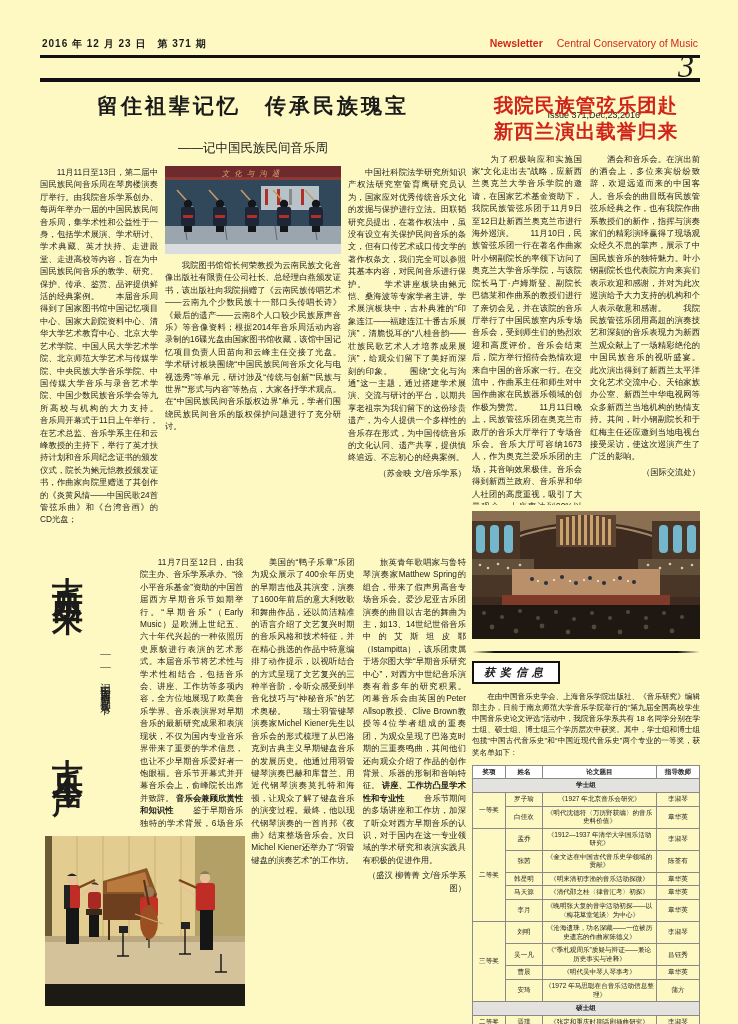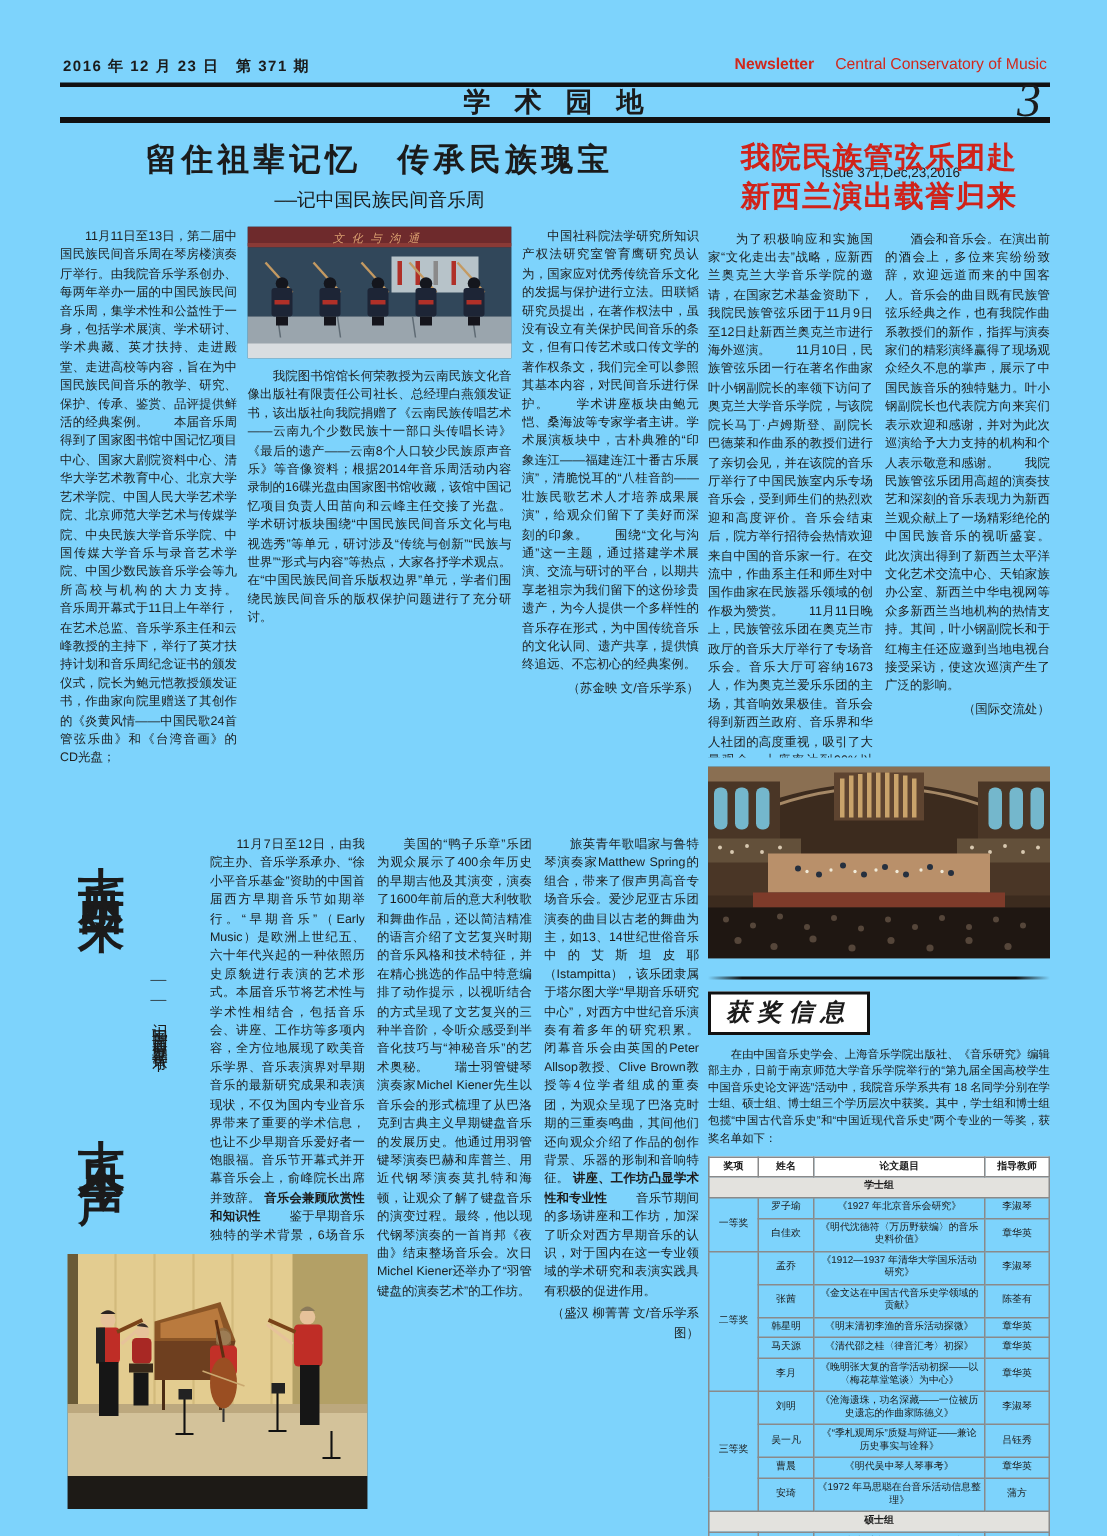--- a/index.html
+++ b/index.html
@@ -1,57 +1,57 @@
 <!DOCTYPE html>
 <html><head>
 <meta charset="utf-8">
 <style>
   html,body{margin:0;padding:0;background:#e8e6e1;}
-  .page{position:relative;width:738px;height:1024px;margin:0 auto;background:#7dd3fc;
+  .page{position:relative;width:738px;height:1024px;margin:0 auto;background:#fef9c3;
         font-family:"Liberation Sans","DejaVu Sans",sans-serif;color:#1b1b1b;overflow:hidden;}
   
   .date-line{position:absolute;left:42px;top:37px;font-size:10px;letter-spacing:1px;font-weight:bold;}
   .red-en{position:absolute;right:40px;top:37px;font-size:10.5px;color:#d0281c;}
   .red-en b{margin-right:14px;}
   .rule1{position:absolute;left:40px;right:38px;top:55px;height:3px;background:#111;}
   .rule2{position:absolute;left:40px;right:38px;top:78px;height:4px;background:#111;}
   .section-title{position:absolute;left:0;right:0;top:56px;text-align:center;font-size:18px;
                  font-weight:900;letter-spacing:16px;text-indent:16px;}
   .issue-line{position:absolute;right:98px;top:63px;font-size:9px;margin-top:47px;}
   .page-num{position:absolute;right:44px;top:48px;font-size:32px;font-style:italic;
             font-family:"Liberation Serif","DejaVu Serif",serif;}
   
   .bodytext{font-size:8.3px;line-height:12.4px;text-align:justify;color:#1d1d1d;}
   .clamp{overflow:hidden;}
   .credit{display:block;text-align:right;margin-top:3px;}
   .subhead-bold{font-weight:bold;display:inline;}
   
   .folk{position:absolute;left:40px;top:90px;width:426px;}
   .folk h1{margin:2px;text-align:center;font-size:21px;font-weight:900;letter-spacing:3px;}
-  .folk .sub{text-align:center;font-size:12.5px;margin-top:5px;
-             font-family:Liberation Mono, monospace;}
+  .folk .sub{text-align:center;font-size:12.5px;margin-top:20px;
+             font-family:Liberation Sans, sans-serif;}
   .folk-body{display:flex;gap:7px;margin-top:9px;align-items:flex-start;}
   .folk-c1{flex:0 0 118px;height:442px;}
   .folk-mid{flex:0 0 176px;}
   .folk-midtext{height:318px;margin-top:5px;}
   .folk-c4{flex:1 1 auto;height:390px;}
   .photoA{display:block;width:176px;height:88px;}
   
   .nz{position:absolute;left:472px;top:92px;width:228px;}
   .nz h2{margin:0 0 8px 0;text-align:center;font-size:19.5px;font-weight:700;
          color:#d0231a;line-height:1.35;letter-spacing:1px;}
   .nz-body{display:flex;gap:8px;align-items:flex-start;}
   .nz-col{flex:1 1 0;height:352px;}
   .photoB{display:block;width:228px;height:128px;margin-top:6px;}
   .divider{height:2px;margin:12px 0 8px 0;
            background:linear-gradient(90deg,rgba(17,17,17,0) 0%,#111 10%,#111 90%,rgba(17,17,17,0) 100%);}
   
   .award-box-title{display:inline-block;border:2px solid #111;padding:2px 10px;background:#fff;
        font-family:Liberation Sans, sans-serif;font-style:italic;font-weight:bold;
-       font-size:16px;letter-spacing:5px;}
+       font-size:11px;letter-spacing:5px;}
   .award-intro{margin-top:7px;font-size:7.6px;line-height:11.2px;text-align:justify;}
   table.awards{margin-top:7px;width:228px;border-collapse:collapse;font-size:6.6px;line-height:1.3;}
   table.awards th,table.awards td{border:1px solid #8a8a8a;padding:2px 2px;text-align:center;vertical-align:middle;}
   table.awards th{font-weight:bold;background:#fff;}
   table.awards tr.grp td{background:#e3e2de;font-weight:bold;}
   table.awards td.title{text-align:center;}
   
   .early{position:absolute;left:40px;top:552px;width:426px;height:458px;}
   .v-big{position:absolute;left:6px;writing-mode:vertical-rl;text-orientation:upright;
          font-weight:900;font-size:31px;letter-spacing:9px;}
@@ -70,21 +70,20 @@
 </head>
 <body>
 
 <div class="page">
 
   <div class="date-line">2016 年 12 月 23 日　第 371 期</div>
   <div class="red-en">
     <b>Newsletter</b><span>Central Conservatory of Music</span>
   </div>
   <div class="rule1 decor"></div>
-  <div class="section-title">学术园地</div>
   <div class="issue-line">Issue 371,Dec,23,2016</div>
   <div class="page-num">3</div>
   <div class="rule2 decor"></div>
 
   <div class="folk">
     <h1>留住祖辈记忆　传承民族瑰宝</h1>
     <div class="sub">——记中国民族民间音乐周</div>
     <div class="folk-body">
       <div class="folk-c1 bodytext clamp">　　11月11日至13日，第二届中国民族民间音乐周在琴房楼演奏厅举行。由我院音乐学系创办、每两年举办一届的中国民族民间音乐周，集学术性和公益性于一身，包括学术展演、学术研讨、学术典藏、英才扶持、走进殿堂、走进高校等内容，旨在为中国民族民间音乐的教学、研究、保护、传承、鉴赏、品评提供鲜活的经典案例。　　本届音乐周得到了国家图书馆中国记忆项目中心、国家大剧院资料中心、清华大学艺术教育中心、北京大学艺术学院、中国人民大学艺术学院、北京师范大学艺术与传媒学院、中央民族大学音乐学院、中国传媒大学音乐与录音艺术学院、中国少数民族音乐学会等九所高校与机构的大力支持。　　音乐周开幕式于11日上午举行，在艺术总监、音乐学系主任和云峰教授的主持下，举行了英才扶持计划和音乐周纪念证书的颁发仪式，院长为鲍元恺教授颁发证书，作曲家向院里赠送了其创作的《炎黄风情——中国民歌24首管弦乐曲》和《台湾音画》的CD光盘；</div>
       <div class="folk-mid">

